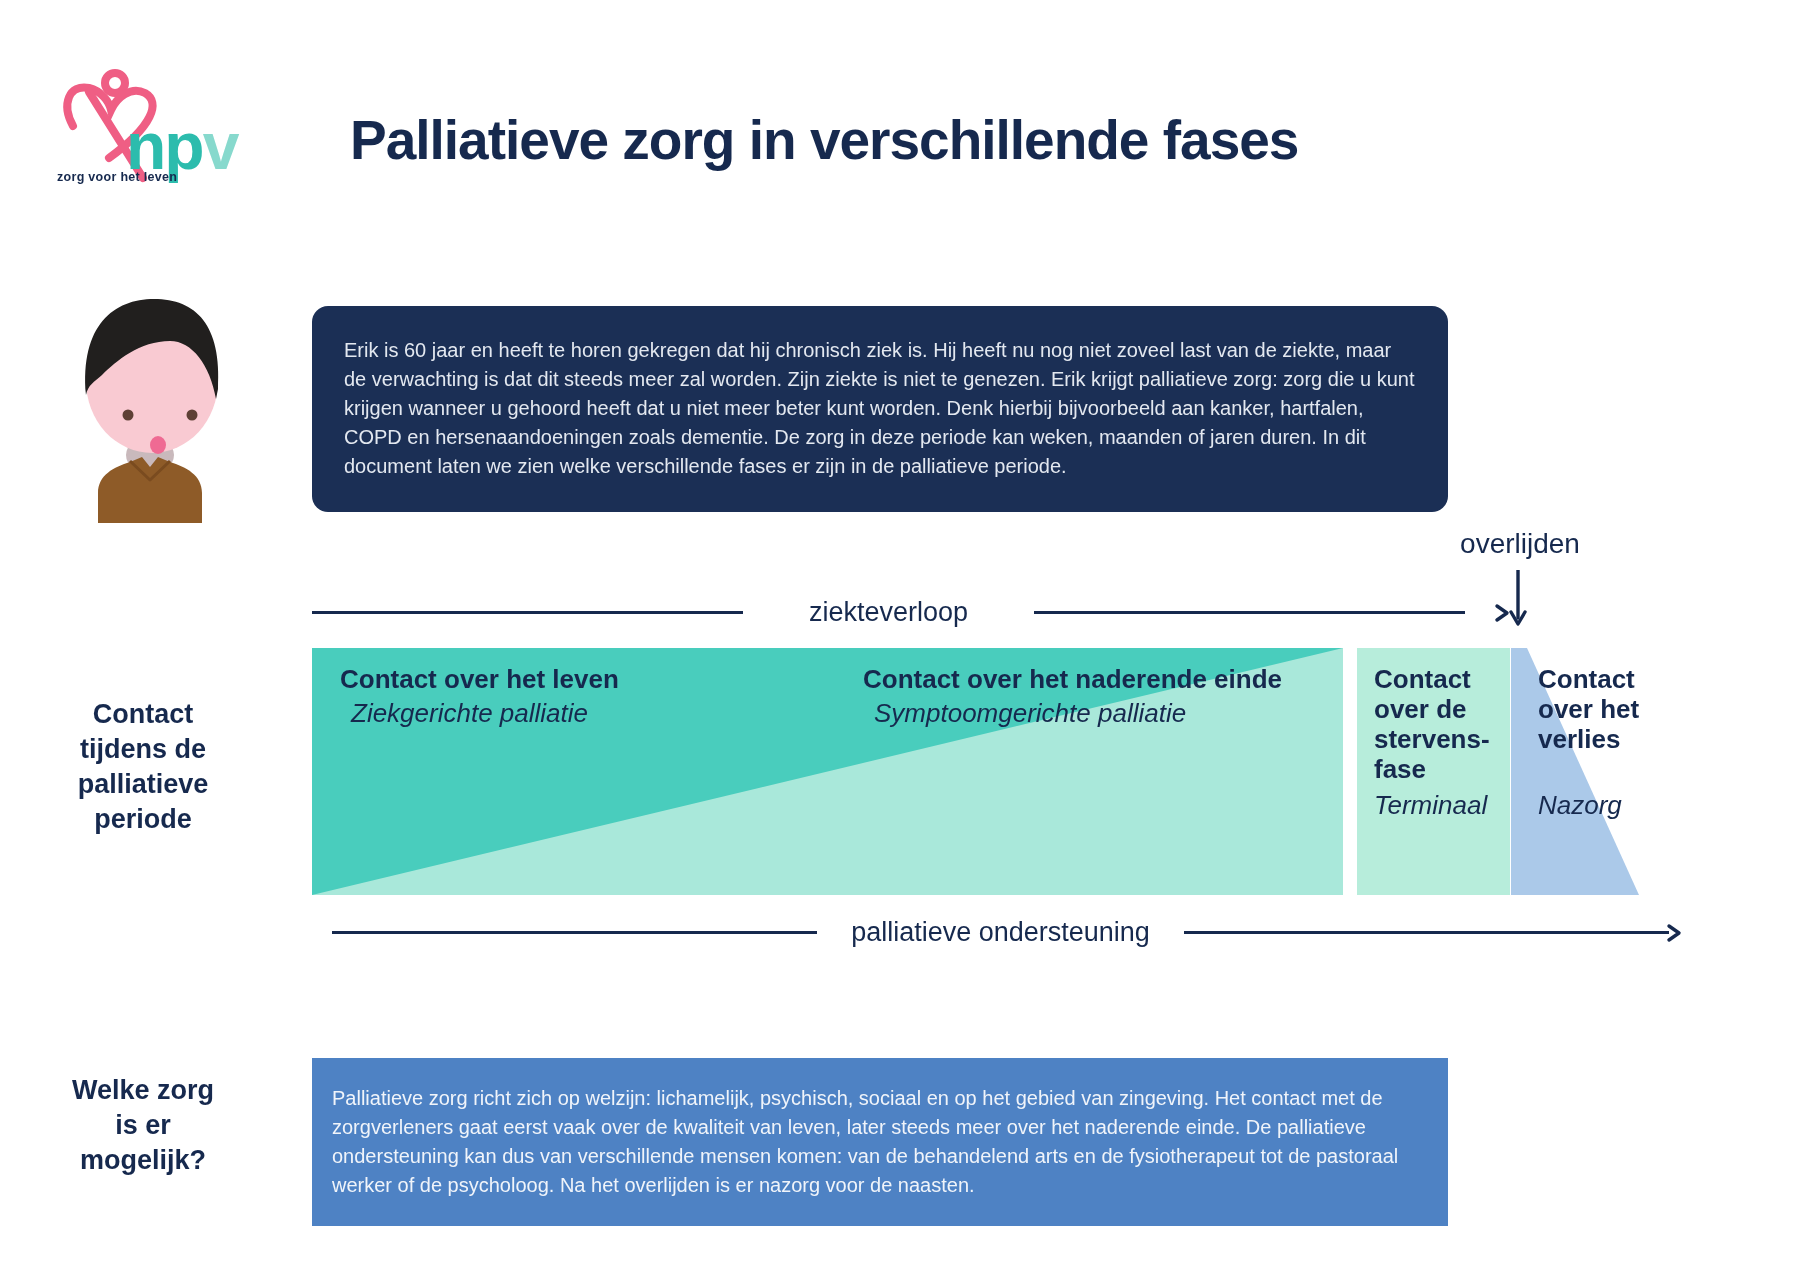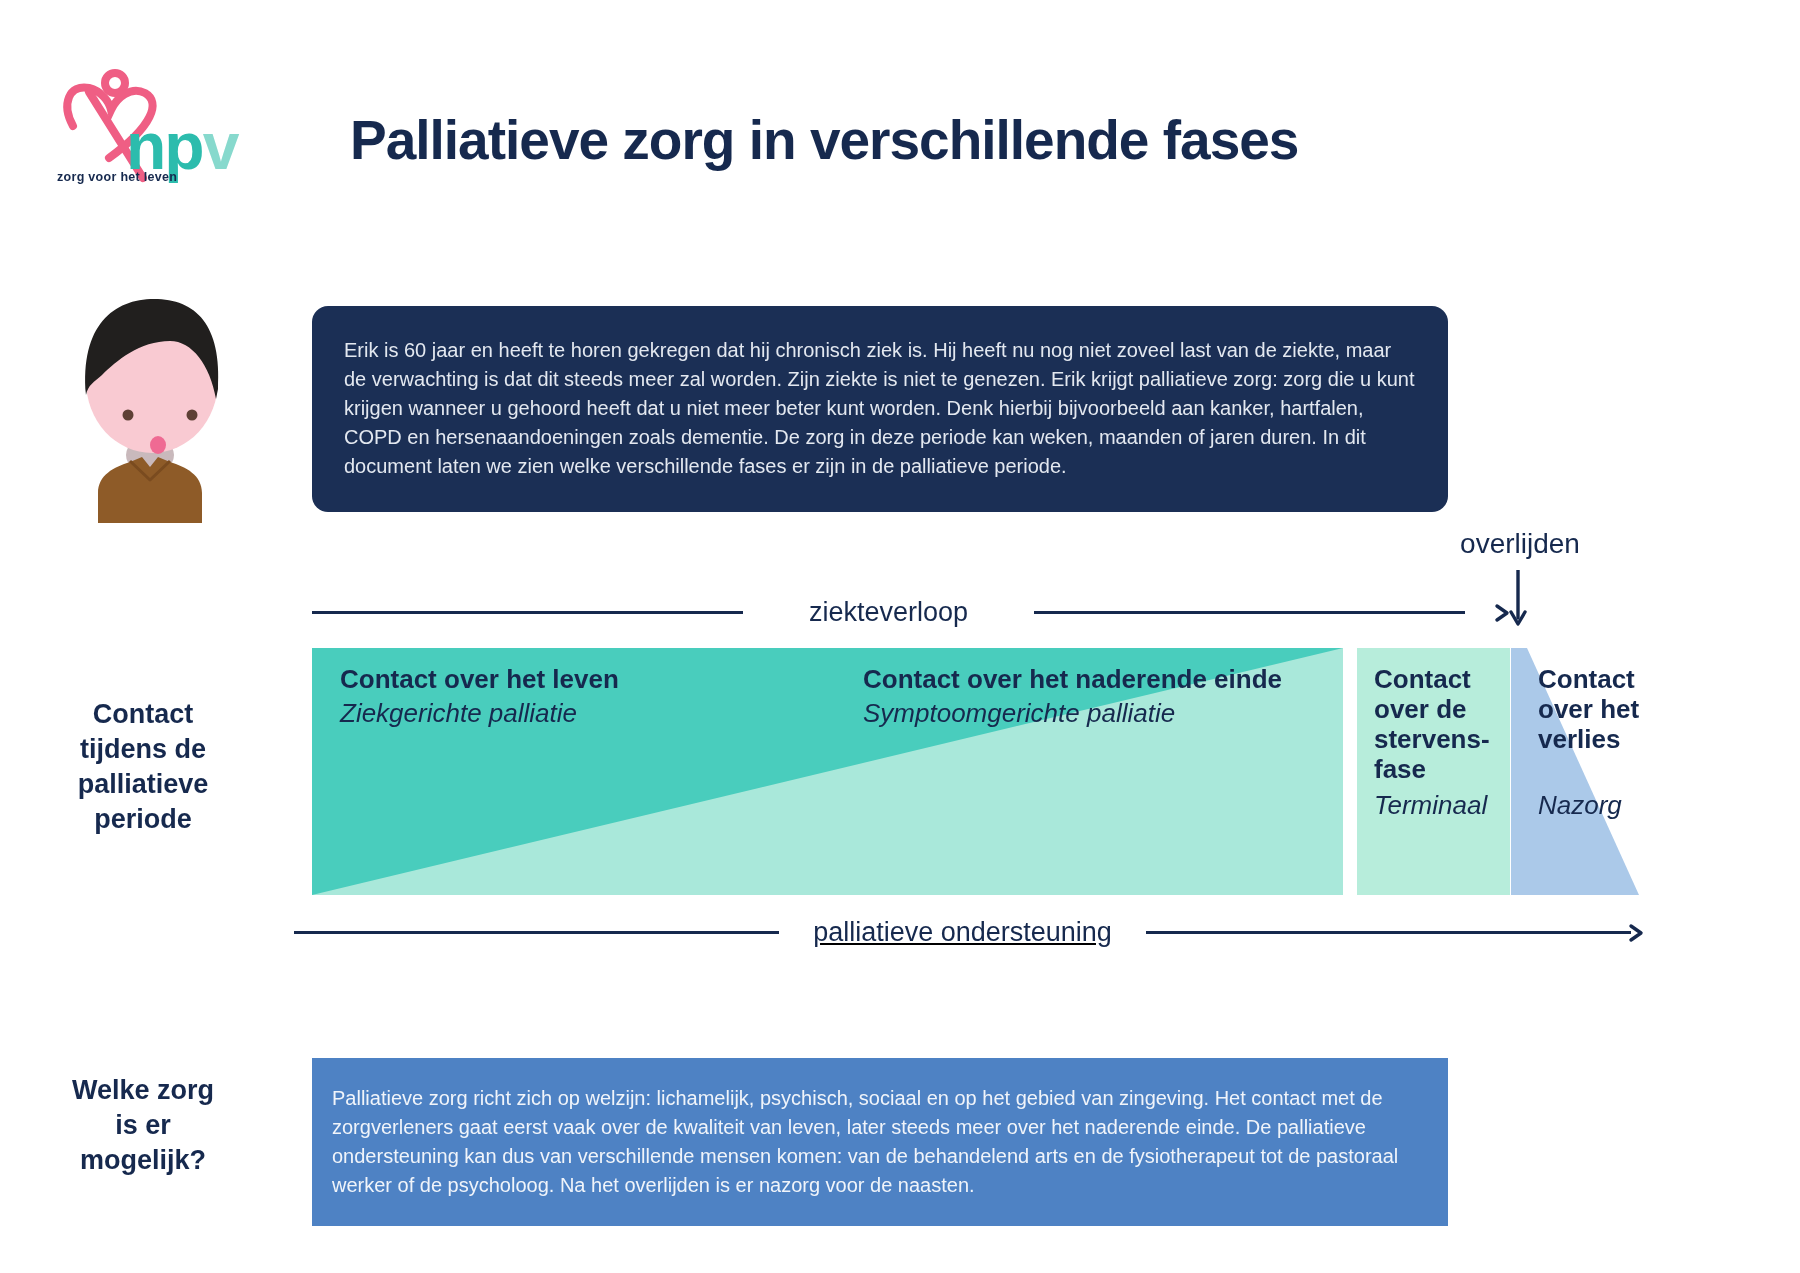--- a/index.html
+++ b/index.html
@@ -35,35 +35,35 @@
 
   
   .death-label{position:absolute;left:1420px;top:528px;width:200px;text-align:center;
                font-size:28px;color:var(--navy);}
   .death-arrow{position:absolute;left:1507px;top:570px;}
 
   .arrow-row{position:absolute;display:flex;align-items:center;}
   .arrow-row .line{height:3px;background:var(--navy);flex:1;}
   .arrow-row .arrow-label{font-size:27px;color:var(--navy);margin:0 34px;white-space:nowrap;}
   .course-row{left:312px;top:597px;width:1198px;gap:32px;}
-  .support-row{left:294px;top:917px;width:1350px;text-decoration:underline;}
+  .support-row{left:332px;top:917px;width:1350px;}
   .chev{margin-left:-3px;flex:none;}
 
   
   .band{position:absolute;top:648px;height:247px;}
   .band-12{left:312px;width:1031px;background:var(--mint);}
   .band-12 .teal-tri{position:absolute;inset:0;background:var(--teal);
                      clip-path:polygon(0 0,100% 0,0 100%);}
   .band-3{left:1357px;width:153px;background:var(--mint-light);}
   .band-4{left:1511px;width:128px;background:var(--blue-triangle);
           clip-path:polygon(0 0,16px 0,100% 100%,0 100%);}
 
   .phase-text{position:absolute;top:664px;color:var(--navy);}
   .phase-title{font-size:26px;font-weight:bold;line-height:30px;white-space:pre-line;}
-  .phase-sub{font-size:26px;font-style:italic;line-height:30px;margin-top:4px;}
+  .phase-sub{font-size:26px;font-style:italic;line-height:30px;margin-top:4px;margin-left:11px;}
   .pt-1{left:340px;}
   .pt-2{left:863px;}
   .pt-3{left:1374px;width:140px;height:190px;}
   .pt-4{left:1538px;width:130px;height:190px;}
   .pt-3 .phase-sub,.pt-4 .phase-sub{position:absolute;top:126px;margin:0;}
 
   
   .side-label{position:absolute;left:60px;width:166px;text-align:center;
               font-size:27px;font-weight:bold;color:var(--navy);line-height:35px;
               white-space:pre-line;}

